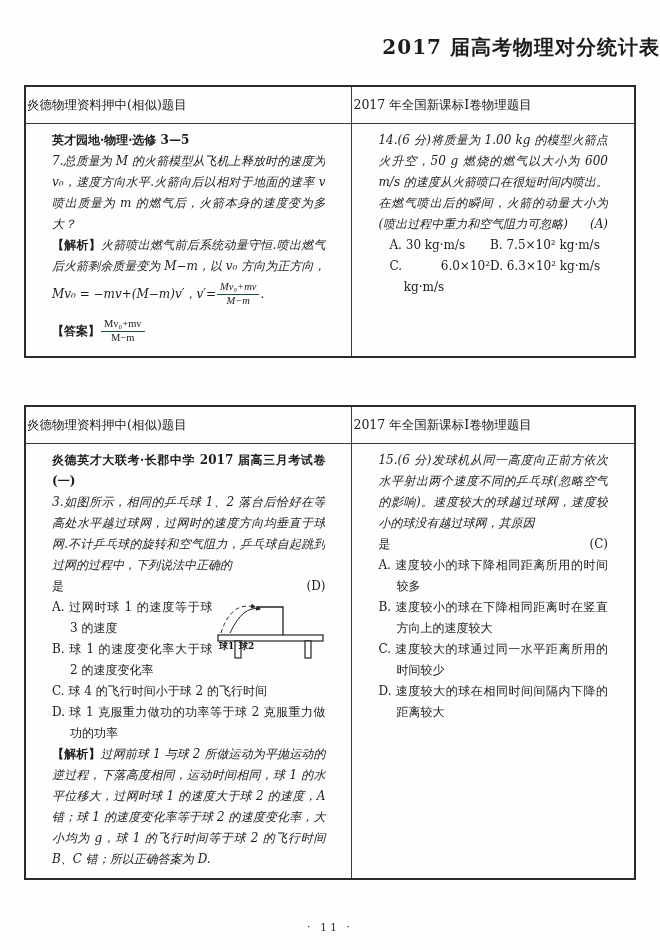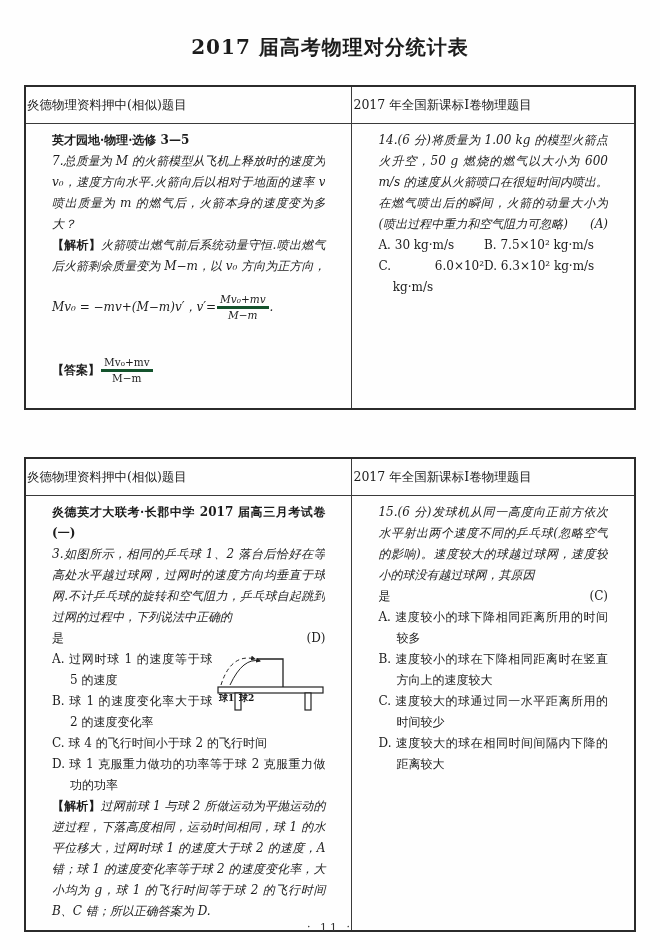--- a/index.html
+++ b/index.html
@@ -2,21 +2,21 @@
 <html><head>
 <meta charset="utf-8">
 <style>
   html,body{margin:0;padding:0;background:#ffffff;}
   .page{
     width:660px;height:950px;position:relative;background:#fefefe;
     font-family:"DejaVu Serif","Liberation Serif",serif;color:#1c1c1c;
     overflow:hidden;
   }
   .title{
-    text-align:center;padding-top:34px;font-size:20px;font-weight:bold;
+    text-align:right;padding-top:34px;font-size:20px;font-weight:bold;
     letter-spacing:1px;
   }
   table.qtable{
     width:612px;margin:24px auto 0;border-collapse:collapse;table-layout:fixed;
     border:2px solid #2b2b2b;
   }
   table.qtable th, table.qtable td{border:1px solid #3a3a3a;}
   .c-left{width:53.6%;}
   .c-right{width:46.4%;}
   th.hdr{height:34px;font-weight:normal;font-size:12.5px;text-align:left;}
@@ -24,30 +24,30 @@
     vertical-align:top;padding:6px 26px 8px;font-size:12px;line-height:21px;
     text-align:justify;
   }
   td.cell.h1{height:192px;}
   td.cell.h2{height:316px;}
   .src{font-weight:bold;}
   .q-para{overflow:hidden;font-style:italic;}
   .ans{float:right;padding-left:6px;}
   .tail-row{display:flex;justify-content:space-between;}
   .opt{padding-left:1.5em;text-indent:-1.5em;}
-  .opt-grid{display:grid;grid-template-columns:46% 54%;}
+  .opt-grid{display:grid;grid-template-columns:46% 54%;margin-left:11px;}
   .opt-grid .opt{padding-left:1.2em;text-indent:-1.2em;}
   .an-label{font-weight:bold;}
   .an-text{font-style:italic;}
   .frac{
     display:inline-block;vertical-align:middle;text-align:center;
-    font-size:10.5px;line-height:1.2;margin:16px 1px;
+    font-size:10.5px;line-height:1.2;margin:4px 1px;font-family:Liberation Serif, serif;
   }
   .frac .num{display:block;padding:0 3px;}
-  .frac .den{display:block;border-top:3px solid #14532d;padding:0 3px;}
+  .frac .den{display:block;border-top:1px solid #14532d;padding:0 3px;}
   .answer-line{margin-top:3px;}
   .opts-wrap{overflow:hidden;}
   .fig{float:right;width:108px;margin:0 0 2px 5px;}
   .pageno{
     position:absolute;bottom:16px;left:0;width:100%;text-align:center;
     font-size:11px;letter-spacing:3px;color:#333;
   }
 </style>
 </head>
 <body>
@@ -123,21 +123,21 @@
             </defs>
             <path d="M40,10 L66,10 L66,38" fill="none" stroke="#222" stroke-width="1.3"></path>
             <path d="M4,36 Q14,4 38,10" fill="none" stroke="#222" stroke-width="1" stroke-dasharray="4,3" marker-end="url(#arr)"></path>
             <path d="M13,36 Q26,8 43,12" fill="none" stroke="#222" stroke-width="1" marker-end="url(#arr)"></path>
             <rect x="1" y="38" width="105" height="6" fill="#fff" stroke="#222" stroke-width="1.2"></rect>
             <rect x="18" y="44" width="6" height="17" fill="#fff" stroke="#222" stroke-width="1.2"></rect>
             <rect x="88" y="44" width="6" height="17" fill="#fff" stroke="#222" stroke-width="1.2"></rect>
             <text x="2" y="52" font-size="9" font-weight="bold" fill="#111">球1</text>
             <text x="22" y="52" font-size="9" font-weight="bold" fill="#111">球2</text>
           </svg>
-          <div class="opt">A. 过网时球 1 的速度等于球 5 的速度</div>
+          <div class="opt">A. 过网时球 1 的速度等于球 3 的速度</div>
           <div class="opt">B. 球 1 的速度变化率大于球 2 的速度变化率</div>
           <div class="opt">C. 球 4 的飞行时间小于球 2 的飞行时间</div>
           <div class="opt">D. 球 1 克服重力做功的功率等于球 2 克服重力做功的功率</div>
         </div>
         <div>
           <span class="an-label">【解析】</span><span class="an-text">过网前球 1 与球 2 所做运动为平抛运动的逆过程，下落高度相同，运动时间相同，球 1 的水平位移大，过网时球 1 的速度大于球 2 的速度，A 错；球 1 的速度变化率等于球 2 的速度变化率，大小均为 g，球 1 的飞行时间等于球 2 的飞行时间 B、C 错；所以正确答案为 D.</span>
         </div>
       </td>
       <td class="cell h2">
         <div class="q-para">

